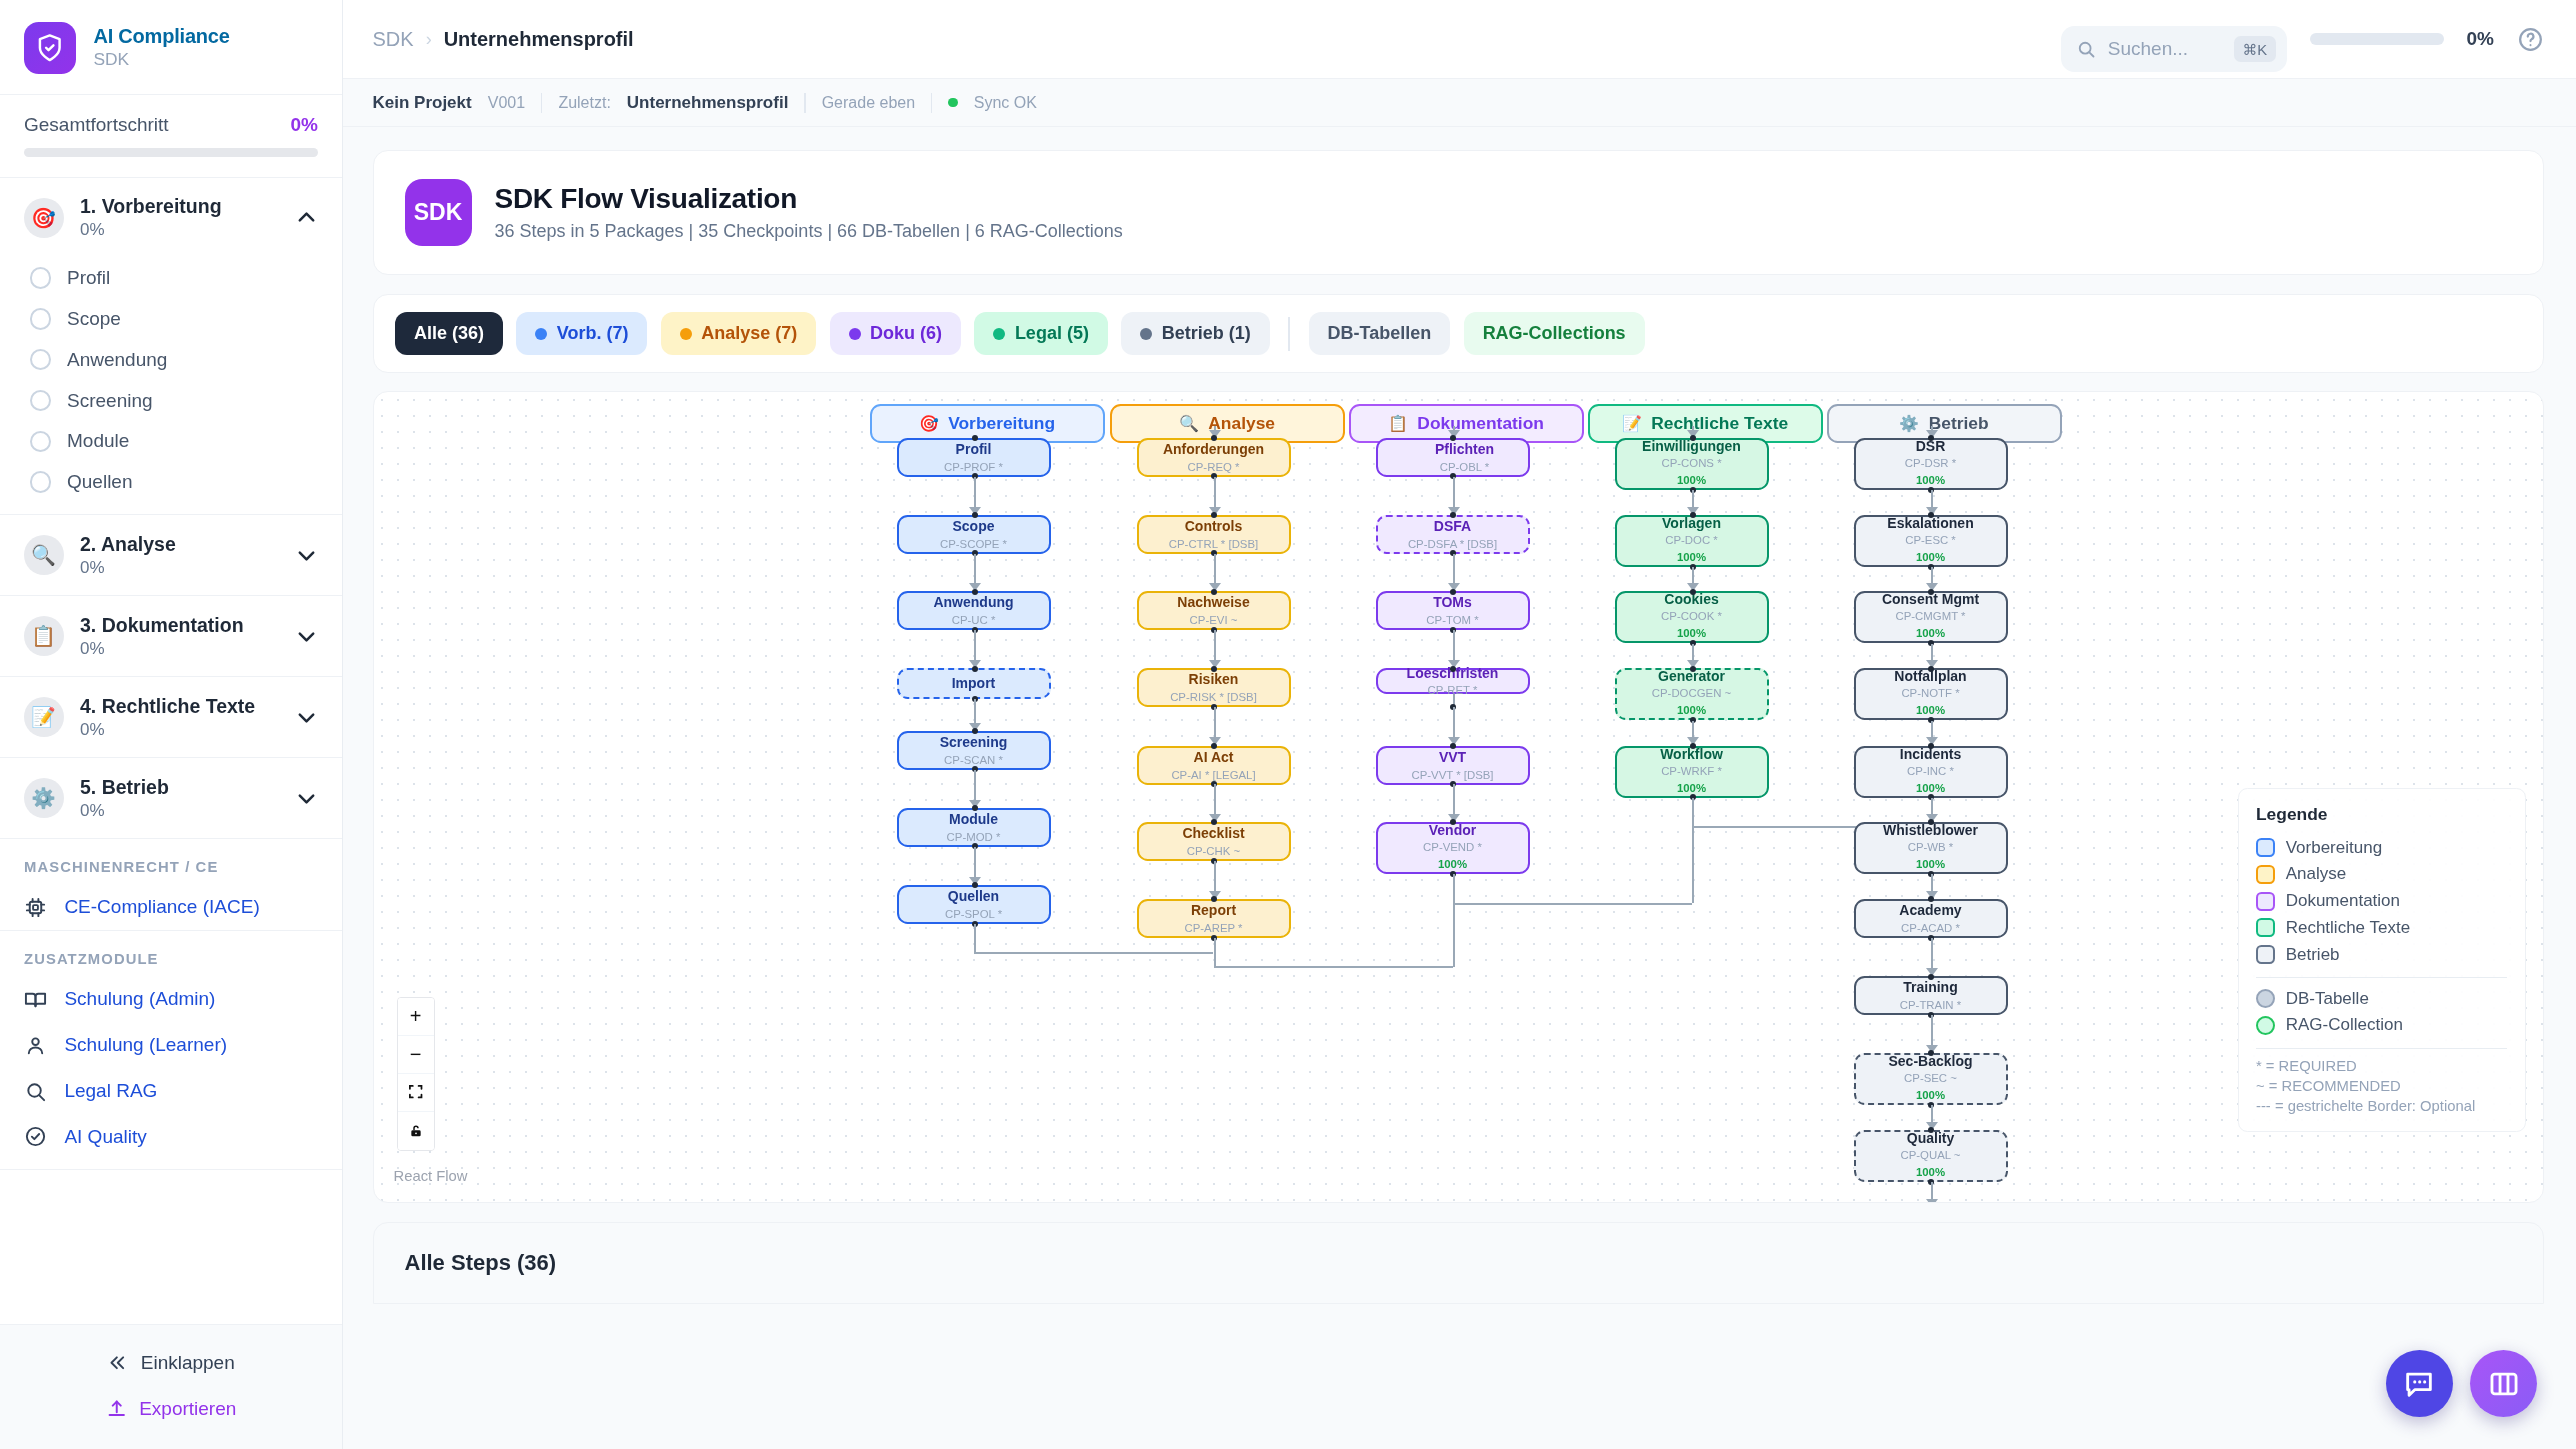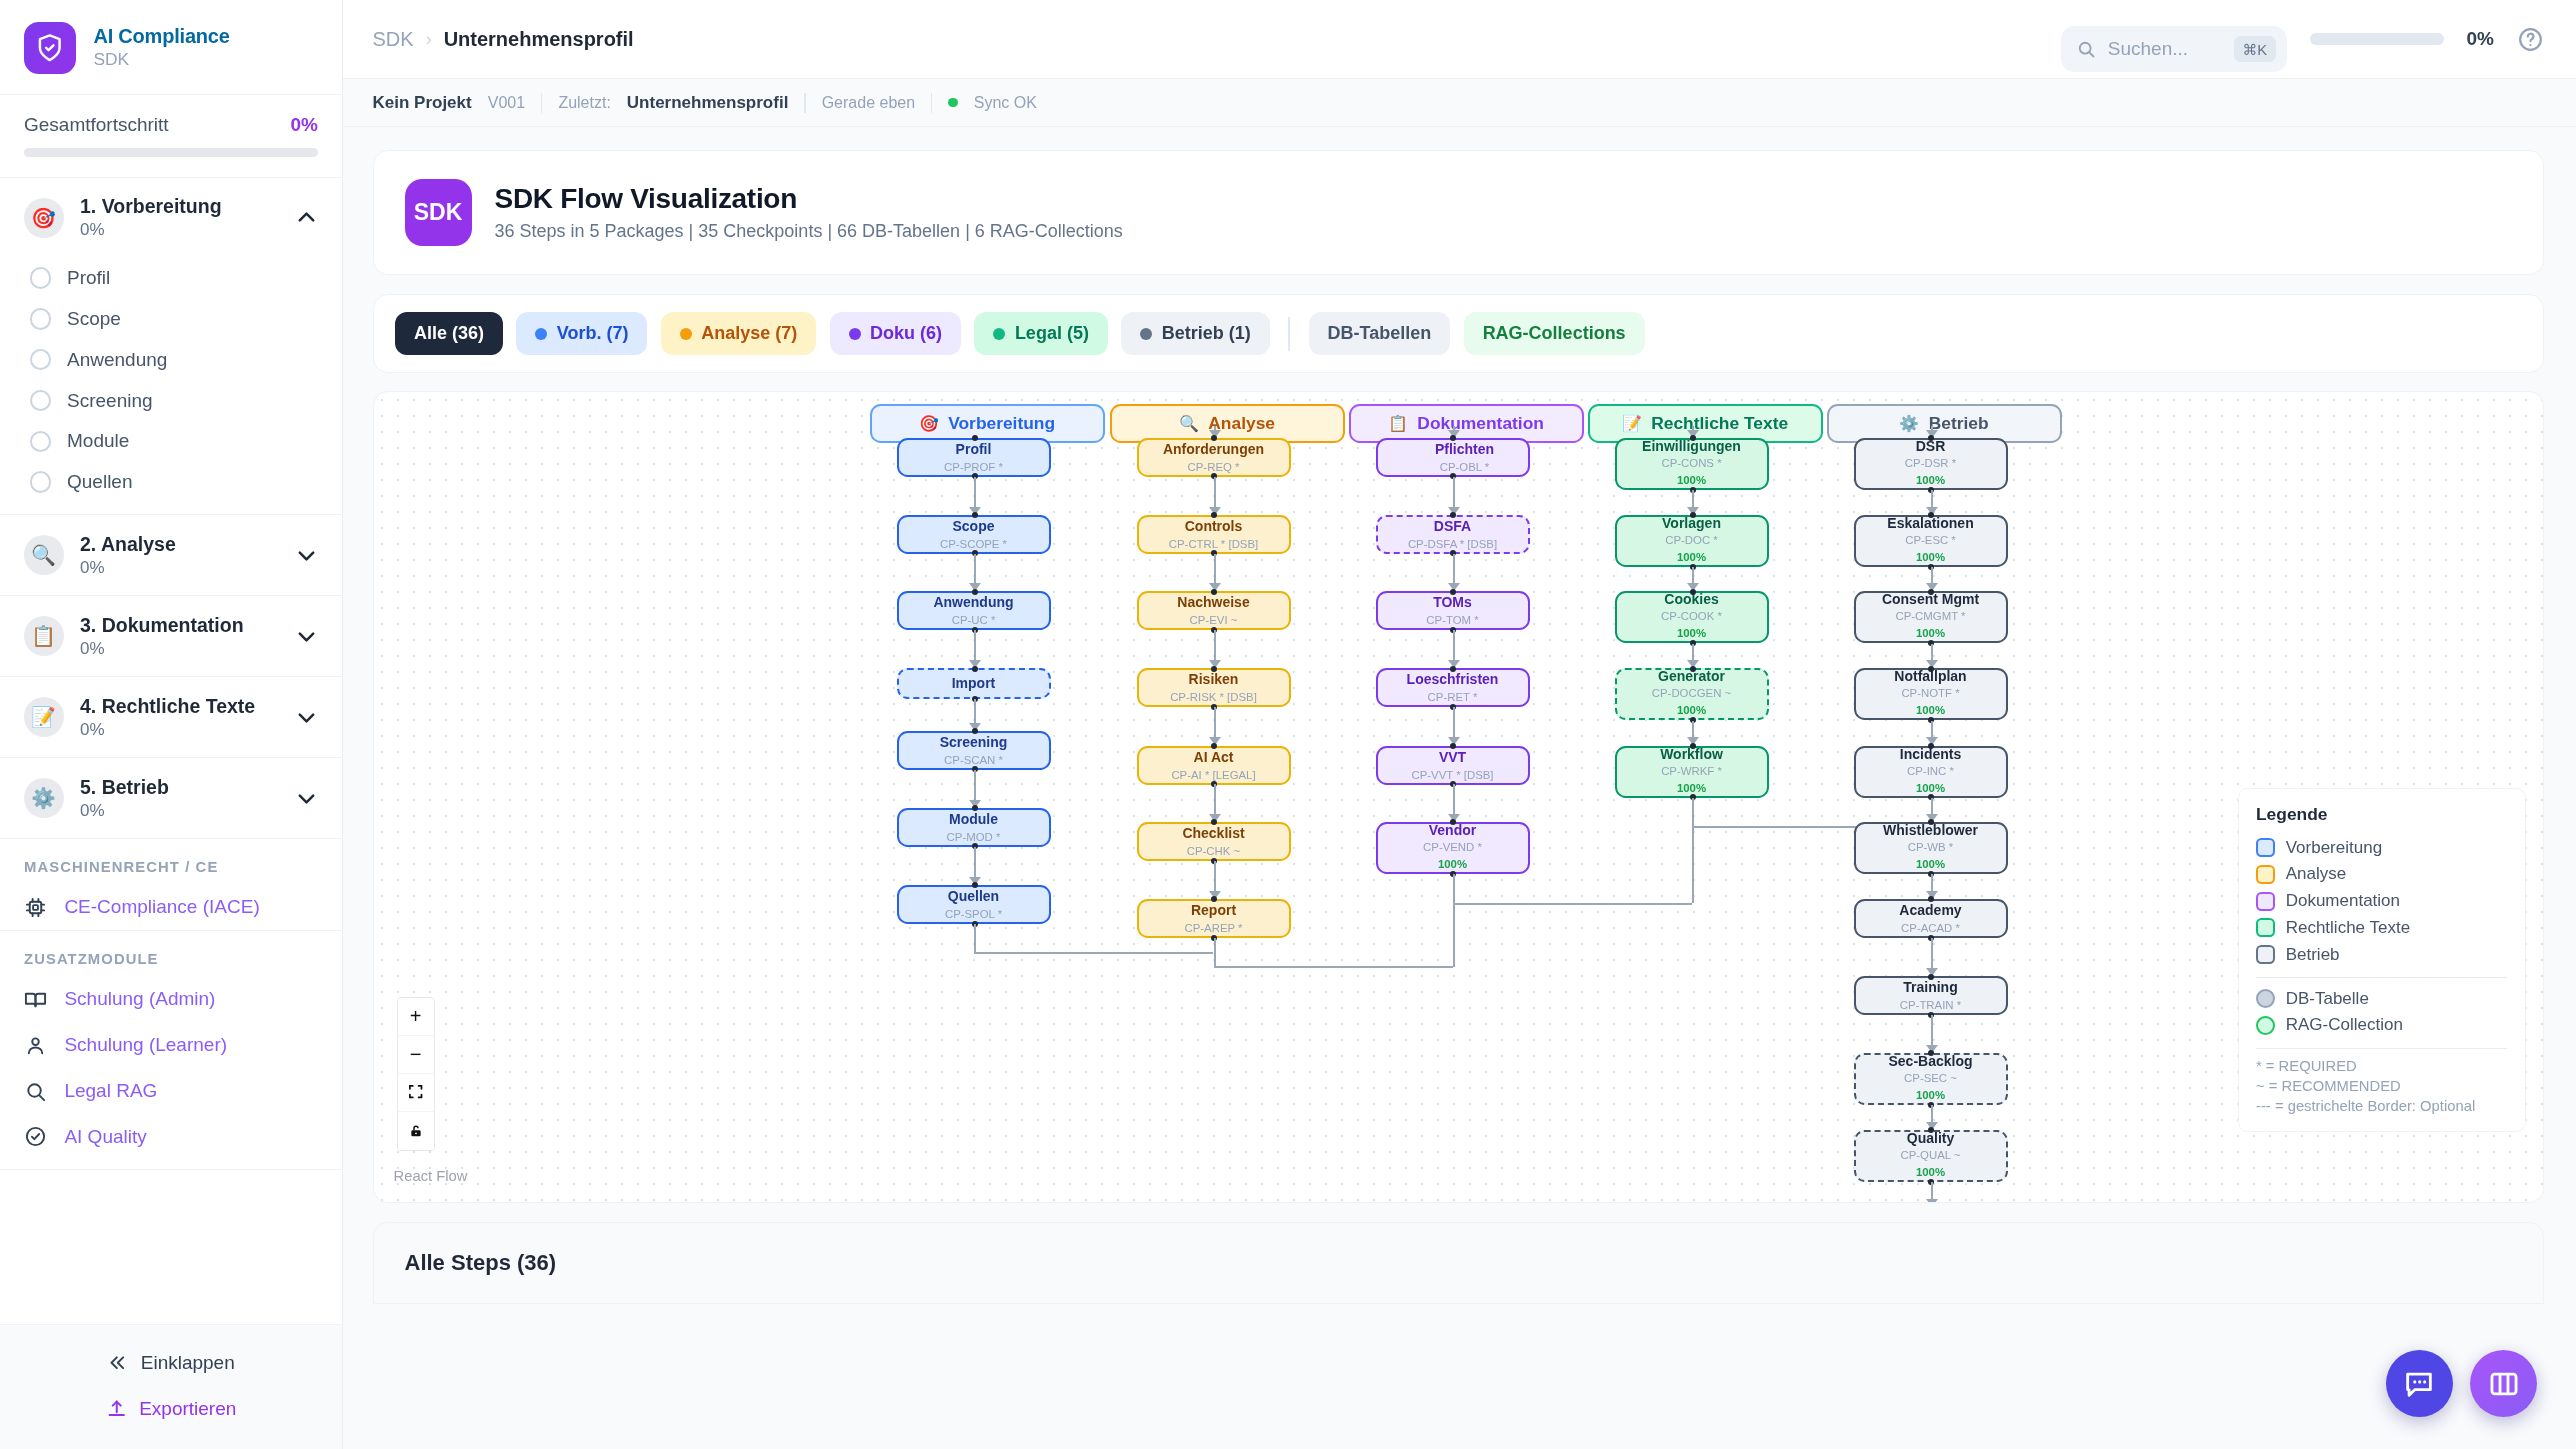--- a/index.html
+++ b/index.html
@@ -49,21 +49,21 @@
   .chev { width: 23px; height: 23px; flex: 0 0 23px; color: #1f2937; }
 
   .sb-substeps { padding: 0 0 12px 0; }
   .sb-substep { display: flex; align-items: center; gap: 16px; padding: 9.4px 24px 9.4px 29.5px; cursor: pointer; }
   .radio-o { width: 21.5px; height: 21.5px; border: 2px solid #cbd5e1; border-radius: 50%; flex: 0 0 21.5px; }
   .substep-label { font-size: 19px; color: #475569; }
 
   .sb-section-title { font-size: 14.8px; letter-spacing: 1.1px; color: #94a3b8; font-weight: 600; padding: 20px 24px 9.4px 24px; }
   .sb-link { display: flex; align-items: center; gap: 17.4px; padding: 11.4px 24px; cursor: pointer; }
   .sb-link svg { width: 23px; height: 23px; flex: 0 0 23px; color: #334155; }
-  .sb-link span { font-size: 19px; color: #8b5cf6; }
+  .sb-link span { font-size: 19px; color: #1d4ed8; }
   .sb-div { border-bottom: 1.3px solid #eef1f5; }
 
   .sb-foot { margin-top: auto; border-top: 1.3px solid #eef1f5; background: #f8fafc; padding: 14.8px 0 17.4px 0; }
   .sb-foot-btn { display: flex; align-items: center; justify-content: center; gap: 12px; padding: 12px 0; cursor: pointer; }
   .sb-foot-btn svg { width: 21.5px; height: 21.5px; }
   .sb-foot-btn span { font-size: 19px; color: #334155; }
   .sb-foot-btn.export span { color: #9333ea; }
   .sb-foot-btn.export svg { color: #9333ea; }
 
   
@@ -580,21 +580,21 @@
             <div class="edge v" style="left: 1079px; top: 162px; height: 31px;"></div>
             <div class="arrow" style="left: 1074px; top: 191px;"></div>
             <div class="node" style="left: 1002px; top: 199px; width: 154px; height: 39px; background: rgb(240, 233, 255); border-color: rgb(124, 58, 237); border-style: solid; color: rgb(91, 33, 182);">
               <span class="nm">TOMs</span>
               <span class="cp">CP-TOM *</span>
             </div>
             <span class="port" style="left: 1076px; top: 197px;"></span>
             <span class="port" style="left: 1076px; top: 235px;"></span>
             <div class="edge v" style="left: 1079px; top: 238px; height: 32px;"></div>
             <div class="arrow" style="left: 1074px; top: 268px;"></div>
-            <div class="node" style="left: 1002px; top: 276px; width: 154px; height: 39px; background: rgb(240, 233, 255); border-color: rgb(124, 58, 237); border-style: solid; color: rgb(91, 33, 182);">
+            <div class="node" style="left: 1002px; top: 276px; width: 154px; height: 26px; background: rgb(240, 233, 255); border-color: rgb(124, 58, 237); border-style: solid; color: rgb(91, 33, 182);">
               <span class="nm">Loeschfristen</span>
               <span class="cp">CP-RET *</span>
             </div>
             <span class="port" style="left: 1076px; top: 274px;"></span>
             <span class="port" style="left: 1076px; top: 312px;"></span>
             <div class="edge v" style="left: 1079px; top: 315px; height: 32px;"></div>
             <div class="arrow" style="left: 1074px; top: 345px;"></div>
             <div class="node" style="left: 1002px; top: 354px; width: 154px; height: 39px; background: rgb(240, 233, 255); border-color: rgb(124, 58, 237); border-style: solid; color: rgb(91, 33, 182);">
               <span class="nm">VVT</span>
               <span class="cp">CP-VVT * [DSB]</span>

